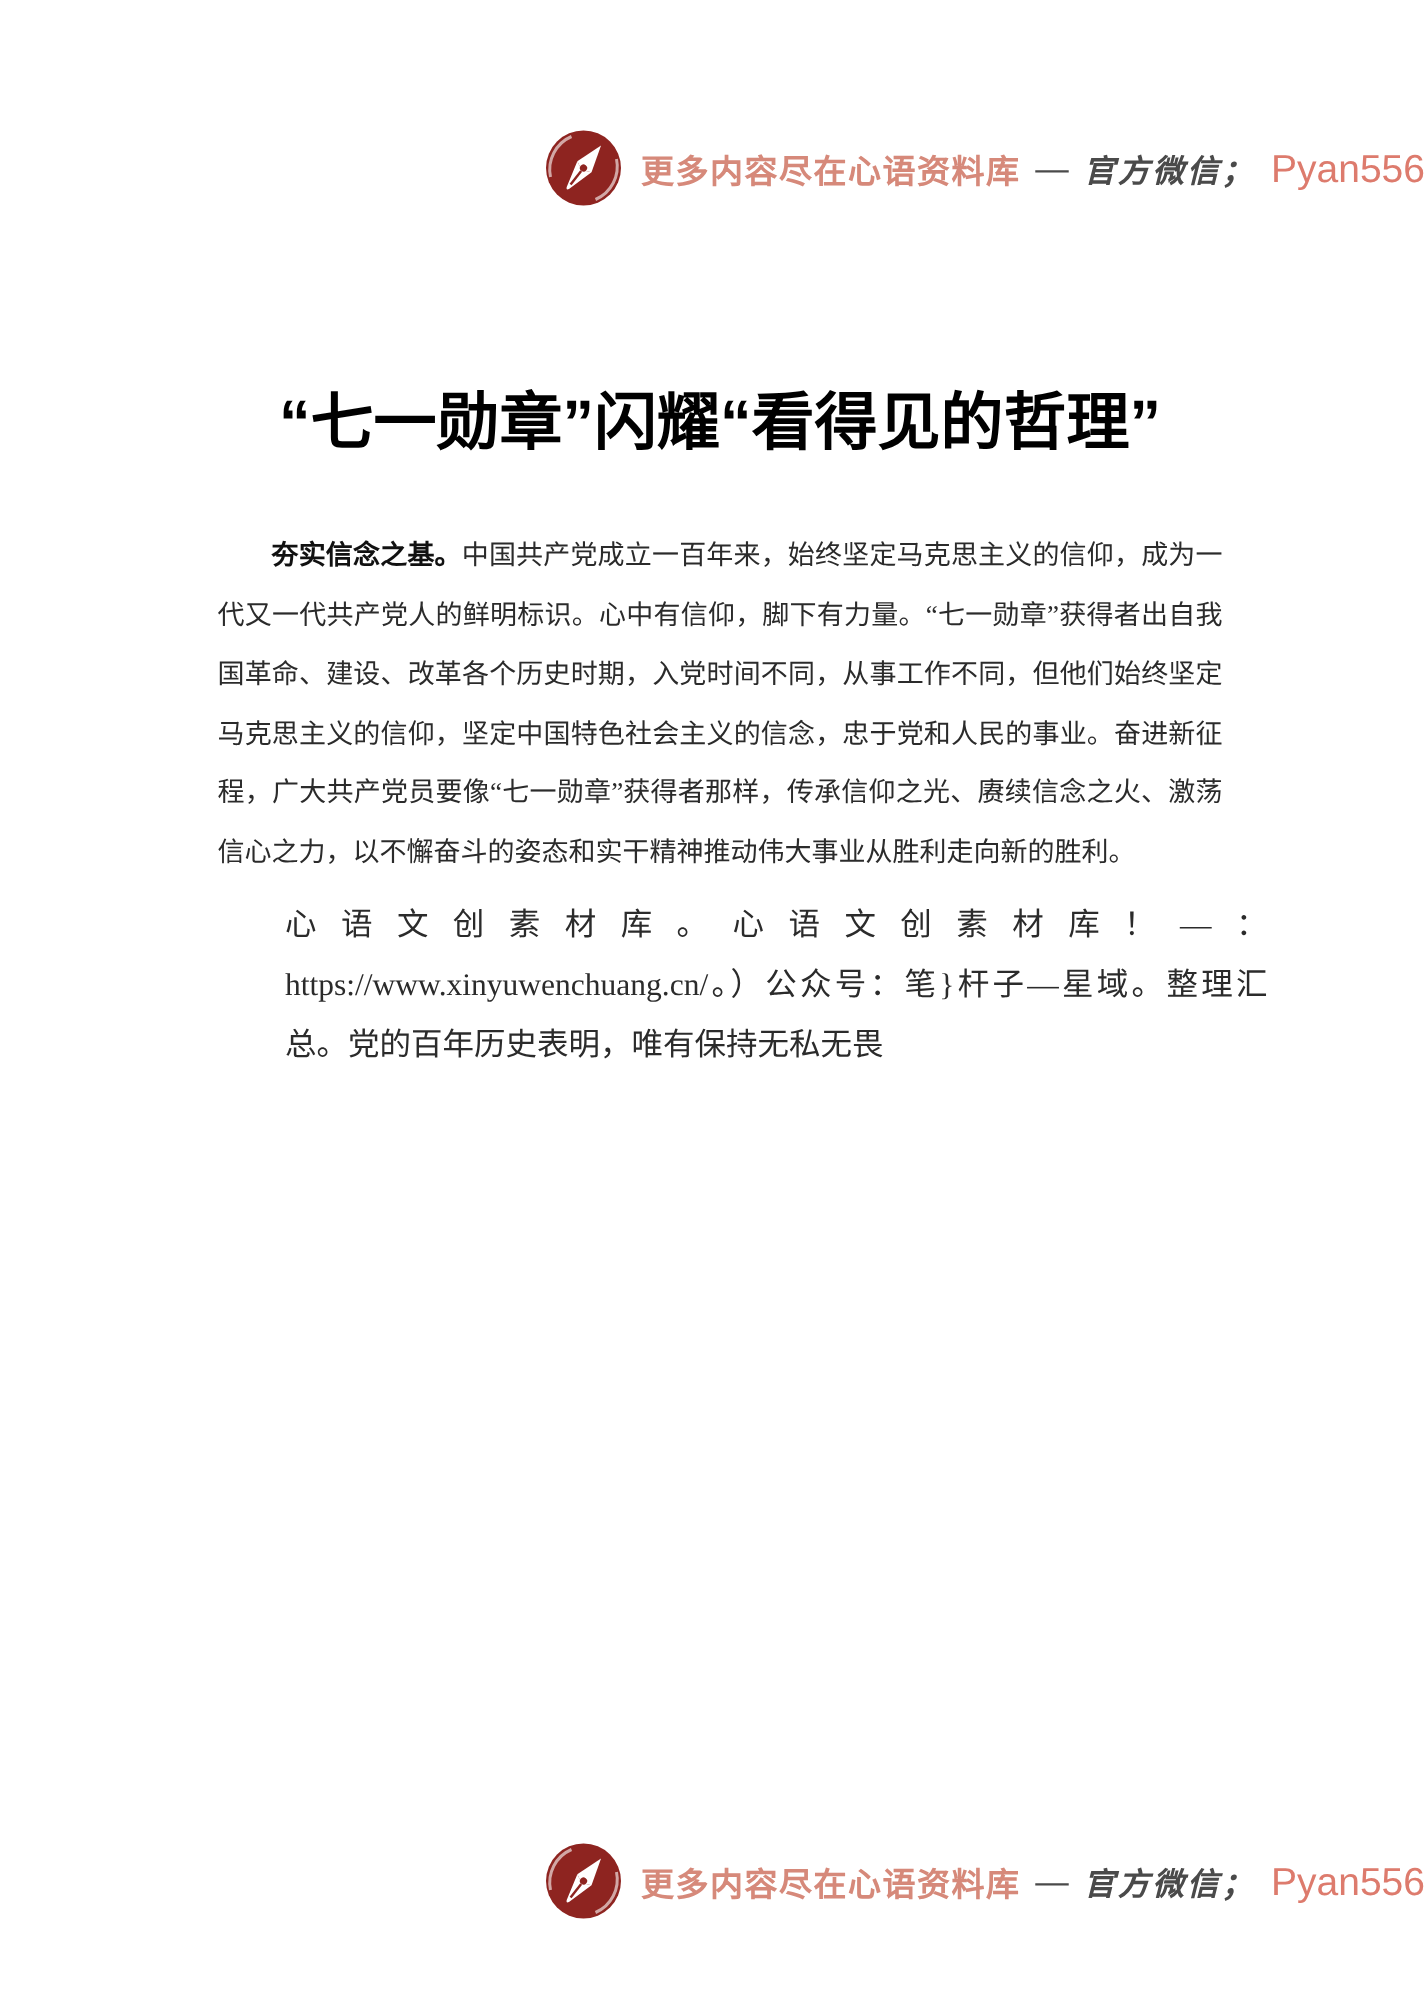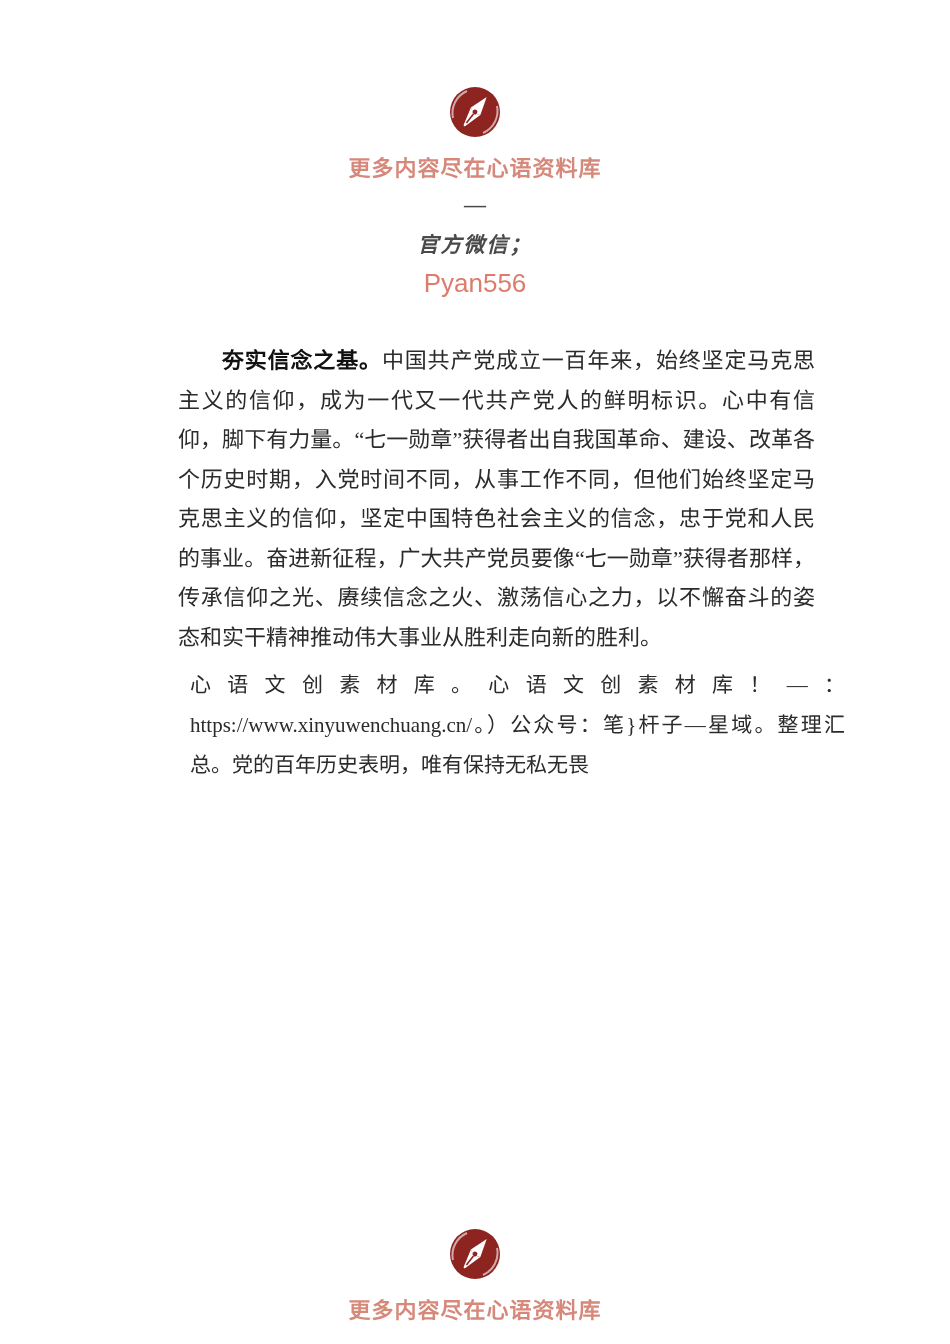--- a/index.html
+++ b/index.html
@@ -9,21 +9,20 @@
     font-family: "Liberation Serif", serif;
     color: #2b2b2b;
     position: relative;
     overflow: hidden;
   }
   .brand-row {
     display: flex;
     align-items: center;
     justify-content: flex-end;
     gap: 10px;
-    flex-direction: column;
   }
   .brand-row .logo svg { width: 56px; height: 56px; display: block; }
   .brand-text {
     font-family: "Liberation Serif", serif;
     font-weight: bold;
     font-size: 22px;
     letter-spacing: 1px;
     color: var(--brand-salmon, #d6897a);
   }
   .brand-sep {
@@ -51,26 +50,25 @@
     margin-top: 114px;
     font-family: "Liberation Sans", sans-serif;
     font-weight: bold;
     font-size: 42px;
     line-height: 55px;
     color: var(--title-black, #000000);
     text-align: center;
     white-space: nowrap;
   }
   .para {
-    font-size: 22px;
+    font-size: 18px;
     line-height: 39.5px;
     text-align: justify;
     text-indent: 2em;
     color: var(--text-dark, #2b2b2b);
-    margin-left: 33px;
   }
   .para-first { margin-top: 42px; }
   .para .lead {
     font-family: "Liberation Sans", sans-serif;
     font-weight: bold;
     color: #111111;
   }
   .footnote {
     margin-top: 8px;
     margin-left: 45px;
@@ -98,20 +96,21 @@
       </g>
     </svg>
   </span>
   <span class="brand-text">更多内容尽在心语资料库</span>
     <span class="brand-sep">—</span>
     <span class="wechat-label">官方微信；</span>
   <span class="wechat-id">Pyan556</span>
 </header>
 
 <main class="article">
+  <h1 class="article-title">“七一勋章”闪耀“看得见的哲理”</h1>
 
   <p class="para para-first"><strong class="lead">夯实信念之基。</strong><span>中国共产党成立一百年来，始终坚定马克思主义的信仰，成为一代又一代共产党人的鲜明标识。心中有信仰，脚下有力量。“七一勋章”获得者出自我国革命、建设、改革各个历史时期，入党时间不同，从事工作不同，但他们始终坚定马克思主义的信仰，坚定中国特色社会主义的信念，忠于党和人民的事业。奋进新征程，广大共产党员要像“七一勋章”获得者那样，传承信仰之光、赓续信念之火、激荡信心之力，以不懈奋斗的姿态和实干精神推动伟大事业从胜利走向新的胜利。</span></p>
 
 
   <p class="footnote">心语文创素材库。心语文创素材库！—：https://www.xinyuwenchuang.cn/。）公众号：笔}杆子—星域。整理汇总。党的百年历史表明，唯有保持无私无畏</p>
 </main>
 
 <footer class="brand-row page-footer">
   <span class="logo">
     <svg viewBox="0 0 56 56" aria-hidden="true">

